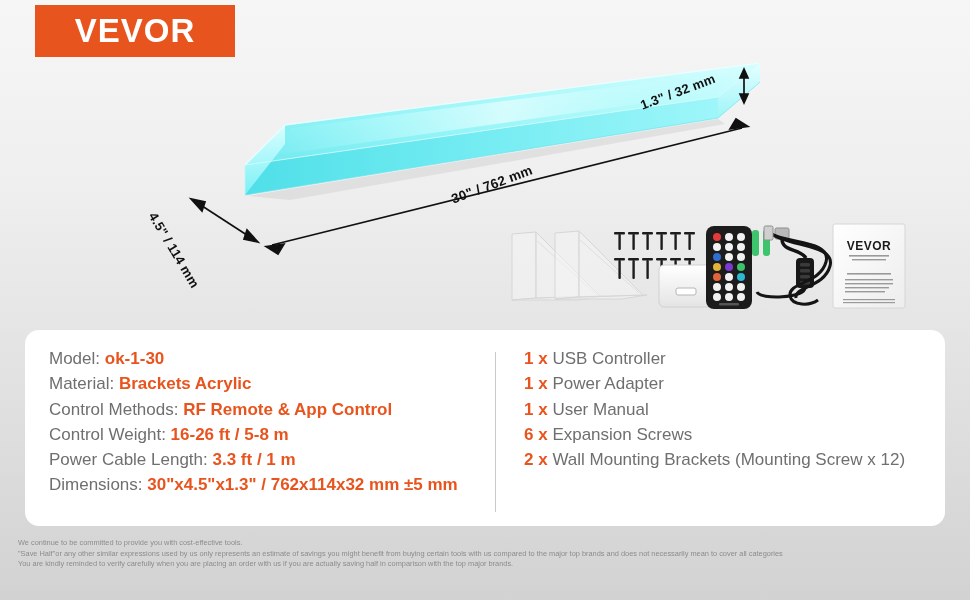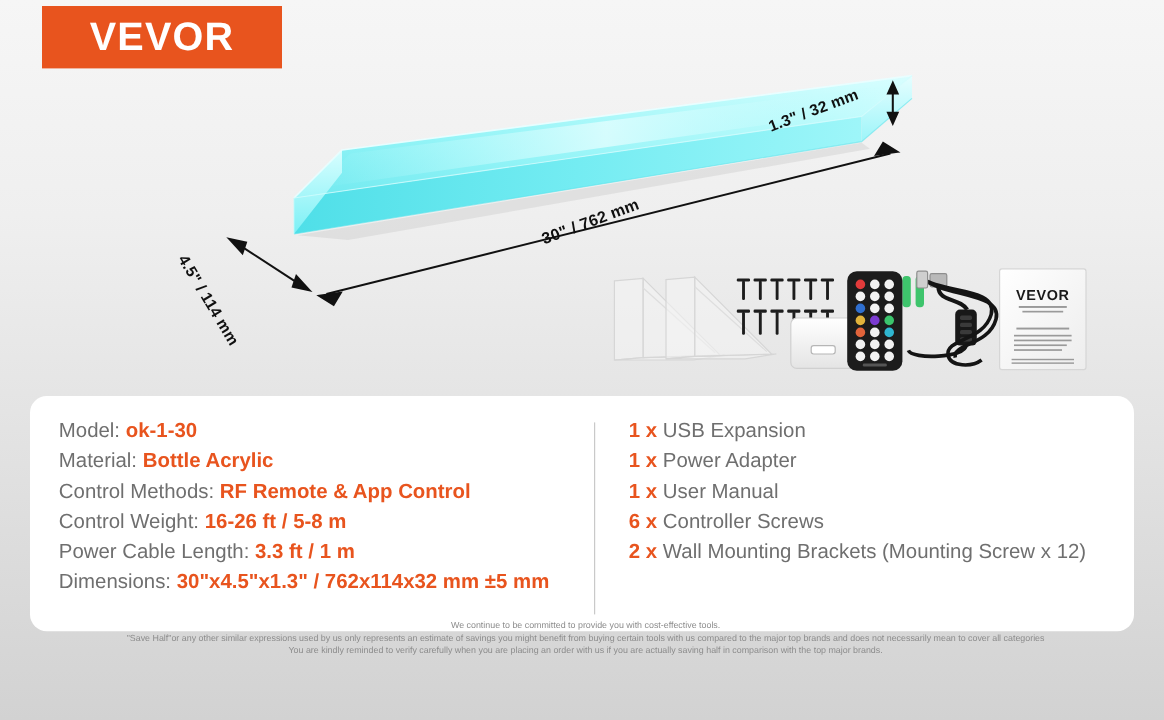--- a/index.html
+++ b/index.html
@@ -43,22 +43,22 @@
   #pack-col { flex:1; padding-left:28px; }
 
   .spec-row { font-size:17px; color:#6f6f6f; line-height:25.3px; white-space:nowrap; }
   .spec-val { color:#e8541e; font-weight:bold; }
 
   .pack-row { font-size:17px; color:#6f6f6f; line-height:25.3px; white-space:nowrap; }
   .pack-qty { color:#e8541e; font-weight:bold; }
 
   
   #footer {
-    position:absolute; left:18px; top:516px; width:940px;
-    font-size:7.4px; line-height:10.6px; color:#8c8c8c;text-align:center;
+    position:absolute; left:18px; top:538px; width:940px;
+    font-size:7.4px; line-height:10.6px; color:#8c8c8c;
   }
   #footer p { margin:0; }
 </style>
 </head>
 <body>
 
 <div id="logo">
   <span>VEVOR</span>
 </div>
 
@@ -264,21 +264,21 @@
 <div id="card">
   <div id="card-inner">
 
     <div id="spec-col">
       <div class="spec-row">
         <span>Model:</span>
         <span class="spec-val">ok-1-30</span>
       </div>
       <div class="spec-row">
         <span>Material:</span>
-        <span class="spec-val">Bottle Acrylic</span>
+        <span class="spec-val">Brackets Acrylic</span>
       </div>
       <div class="spec-row">
         <span>Control Methods:</span>
         <span class="spec-val">RF Remote &amp; App Control</span>
       </div>
       <div class="spec-row">
         <span>Control Weight:</span>
         <span class="spec-val">16-26 ft / 5-8 m</span>
       </div>
       <div class="spec-row">
@@ -289,33 +289,33 @@
         <span>Dimensions:</span>
         <span class="spec-val">30"x4.5"x1.3" / 762x114x32 mm ±5 mm</span>
       </div>
     </div>
 
     <div id="divider"></div>
 
     <div id="pack-col">
       <div class="pack-row">
         <span class="pack-qty">1 x</span>
-        <span>USB Expansion</span>
+        <span>USB Controller</span>
       </div>
       <div class="pack-row">
         <span class="pack-qty">1 x</span>
         <span>Power Adapter</span>
       </div>
       <div class="pack-row">
         <span class="pack-qty">1 x</span>
         <span>User Manual</span>
       </div>
       <div class="pack-row">
         <span class="pack-qty">6 x</span>
-        <span>Controller Screws</span>
+        <span>Expansion Screws</span>
       </div>
       <div class="pack-row">
         <span class="pack-qty">2 x</span>
         <span>Wall Mounting Brackets (Mounting Screw x 12)</span>
       </div>
     </div>
 
   </div>
 </div>
 

